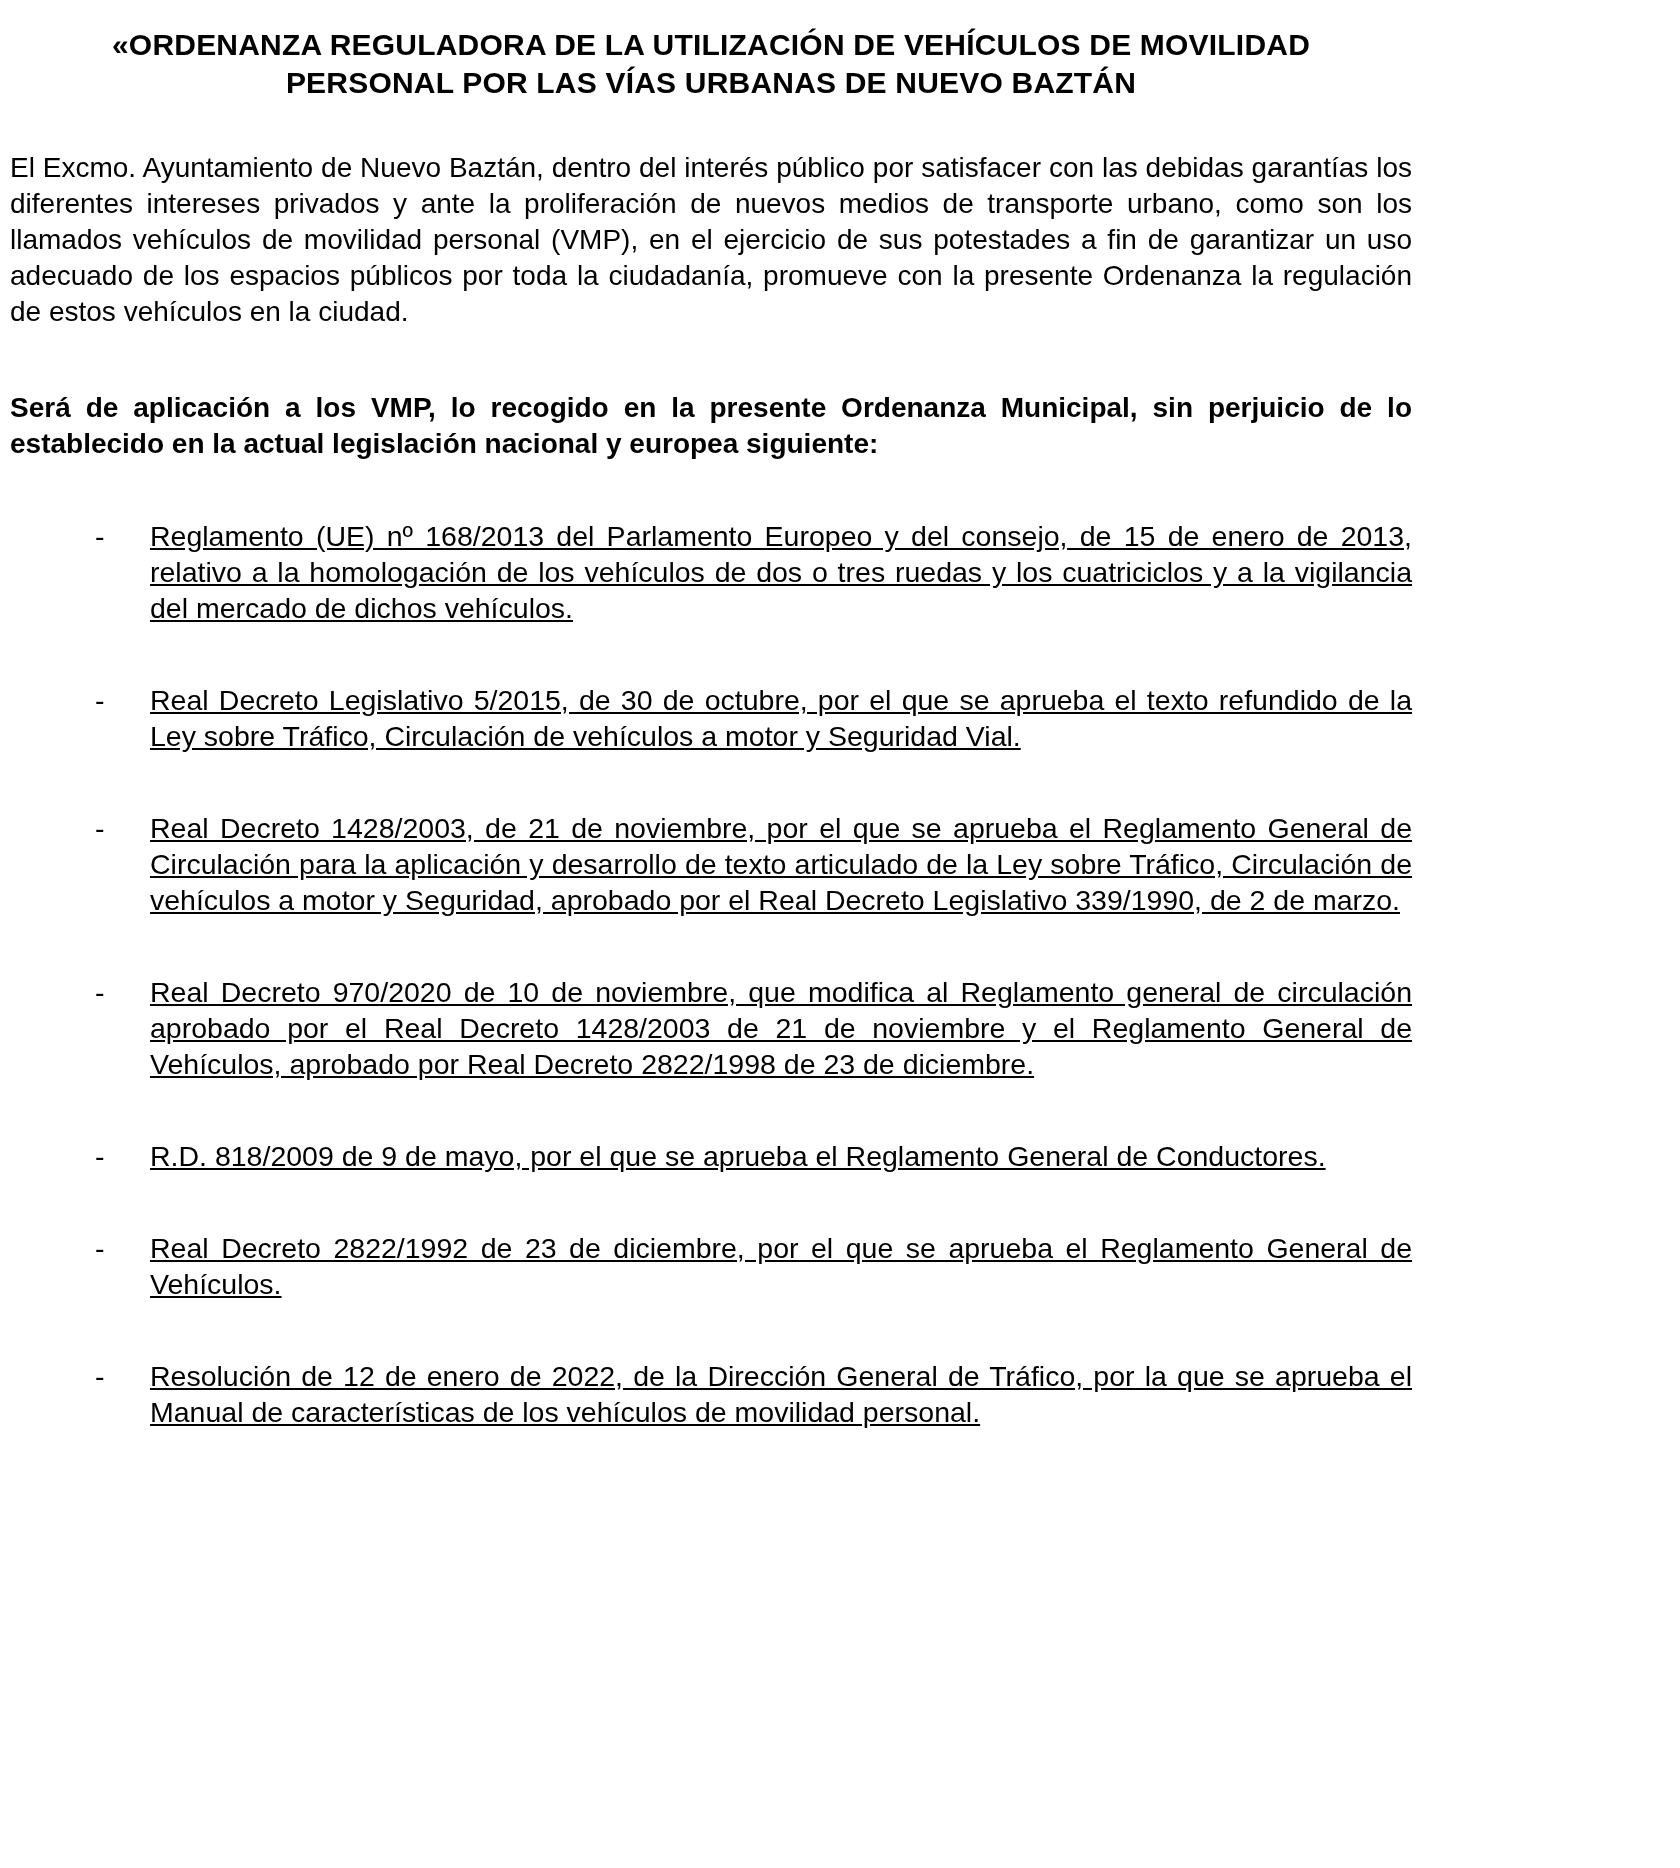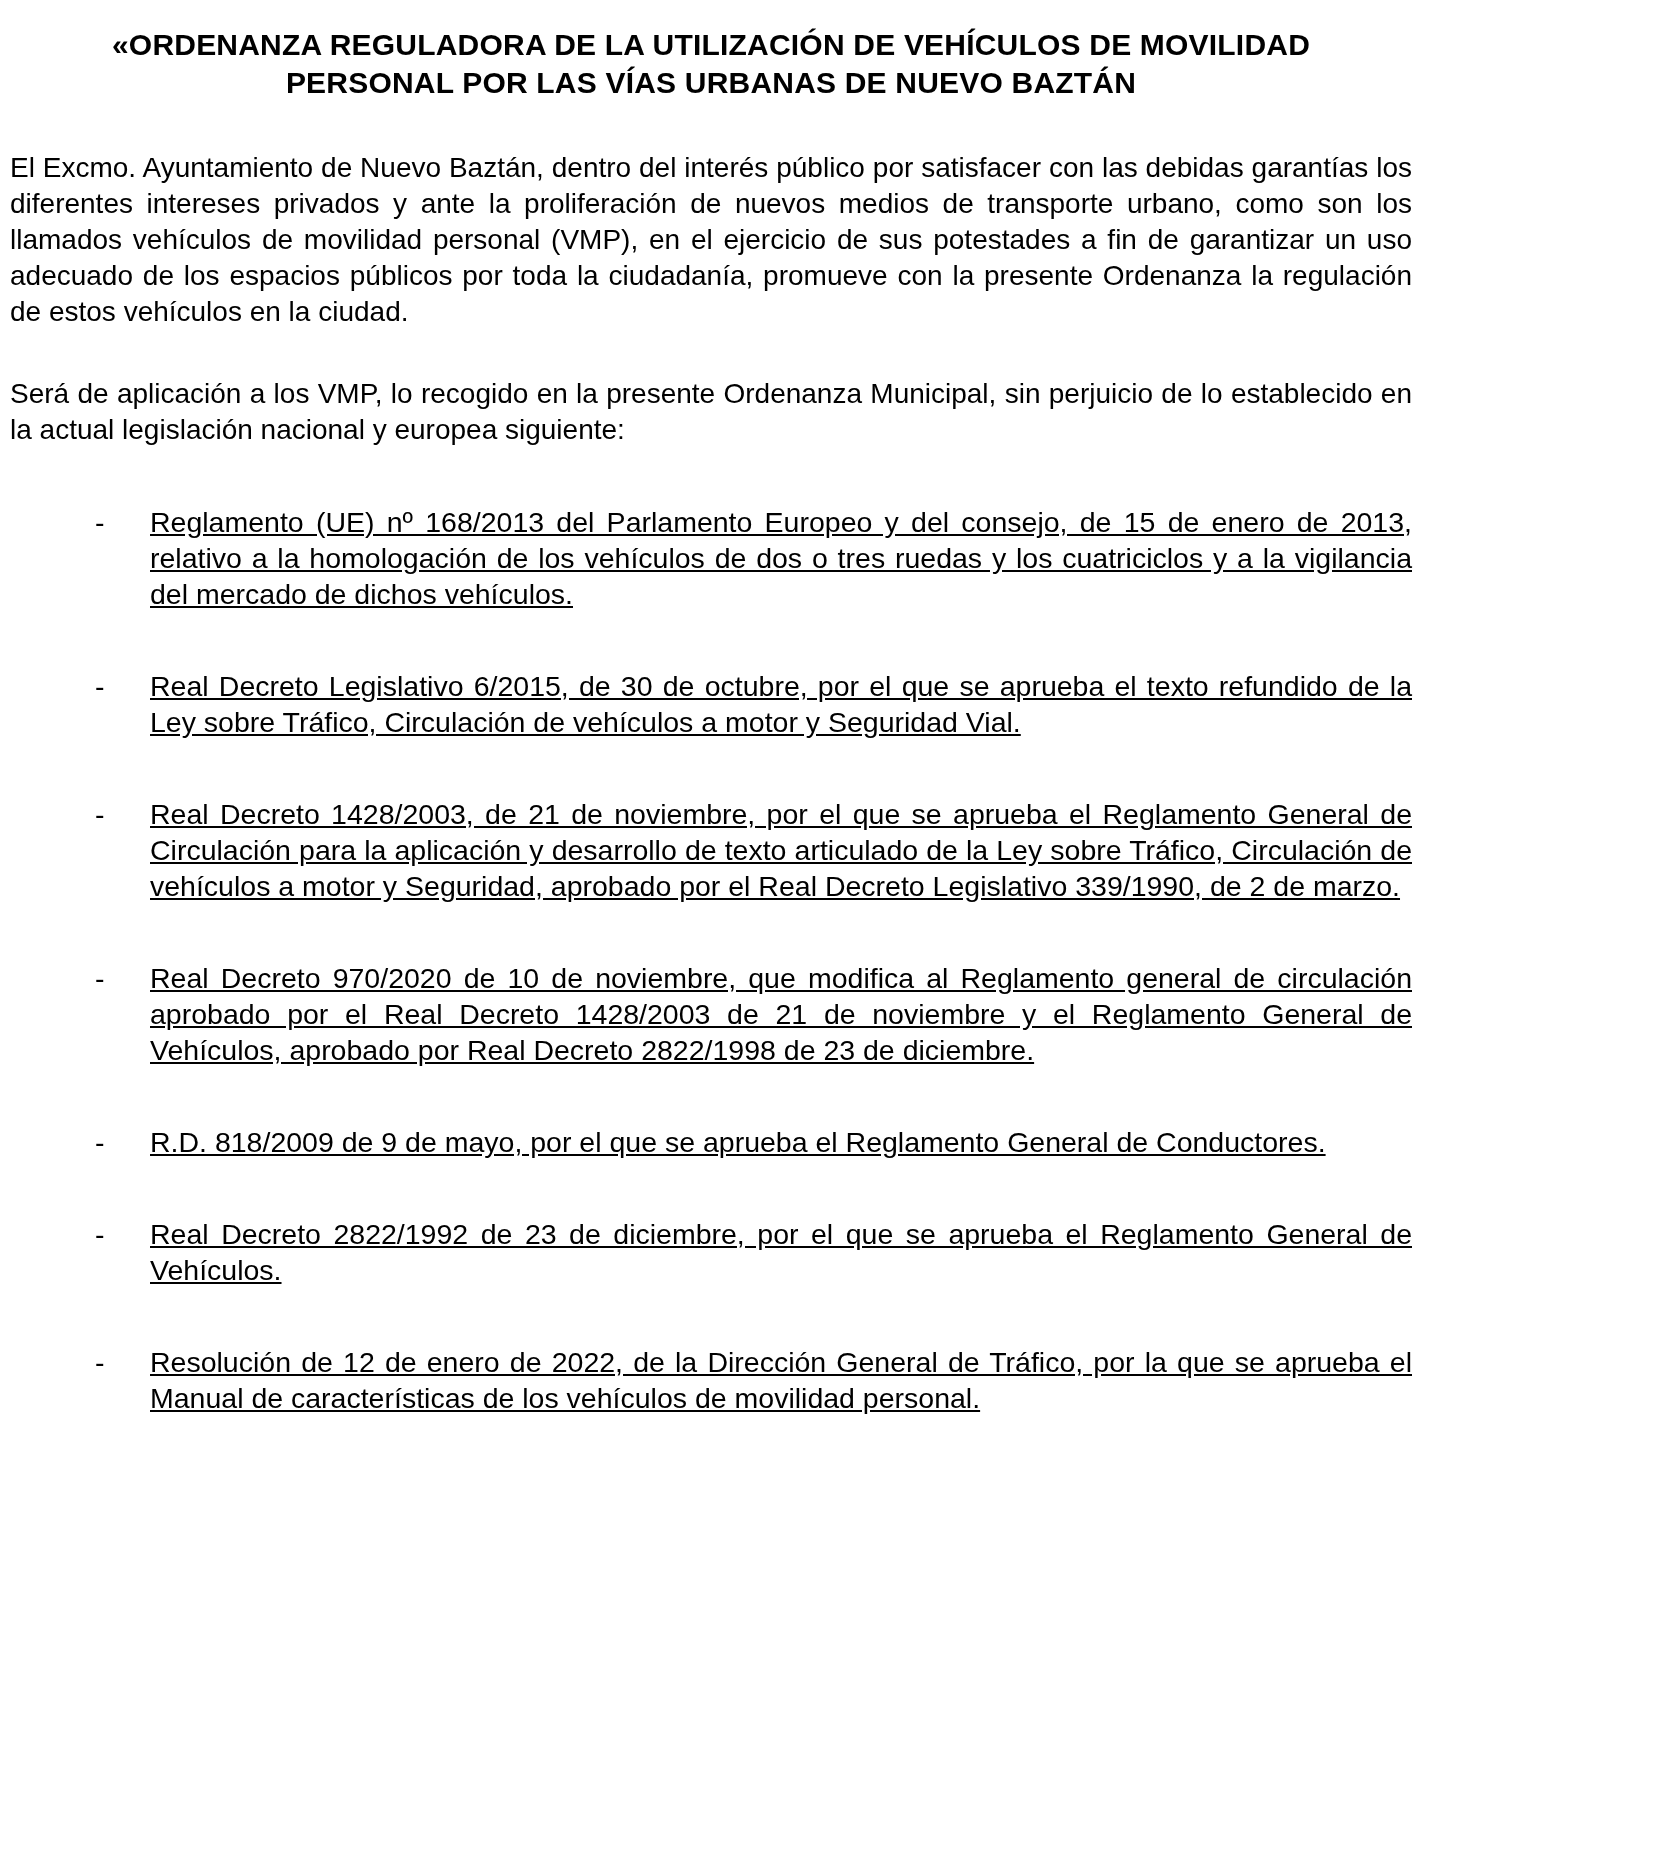--- a/index.html
+++ b/index.html
@@ -32,21 +32,22 @@
   .para {
     font-size: 28px;
     line-height: 36px;
     text-align: justify;
     margin: 0;
   }
   .para-intro {
     margin-top: 48px;
   }
   .para-scope {
-    margin-top: 46px;
+    margin-top: 60px;
+    font-weight: bold;
   }
   .legislation-list {
     list-style: none;
     margin: 56px 0 0 0;
     padding: 0;
   }
   .legislation-item {
     display: flex;
     align-items: flex-start;
     padding-left: 85px;
@@ -78,21 +79,21 @@
 
   <p class="para para-scope">Será de aplicación a los VMP, lo recogido en la presente Ordenanza Municipal, sin perjuicio de lo establecido en la actual legislación nacional y europea siguiente:</p>
 
   <ul class="legislation-list">
     <li class="legislation-item">
       <span class="bullet">-</span>
       <span class="ref-text">Reglamento (UE) nº 168/2013 del Parlamento Europeo y del consejo, de 15 de enero de 2013, relativo a la homologación de los vehículos de dos o tres ruedas y los cuatriciclos y a la vigilancia del mercado de dichos vehículos.</span>
     </li>
     <li class="legislation-item">
       <span class="bullet">-</span>
-      <span class="ref-text">Real Decreto Legislativo 6/2015, de 30 de octubre, por el que se aprueba el texto refundido de la Ley sobre Tráfico, Circulación de vehículos a motor y Seguridad Vial.</span>
+      <span class="ref-text">Real Decreto Legislativo 5/2015, de 30 de octubre, por el que se aprueba el texto refundido de la Ley sobre Tráfico, Circulación de vehículos a motor y Seguridad Vial.</span>
     </li>
     <li class="legislation-item">
       <span class="bullet">-</span>
       <span class="ref-text">Real Decreto 1428/2003, de 21 de noviembre, por el que se aprueba el Reglamento General de Circulación para la aplicación y desarrollo de texto articulado de la Ley sobre Tráfico, Circulación de vehículos a motor y Seguridad, aprobado por el Real Decreto Legislativo 339/1990, de 2 de marzo.</span>
     </li>
     <li class="legislation-item">
       <span class="bullet">-</span>
       <span class="ref-text">Real Decreto 970/2020 de 10 de noviembre, que modifica al Reglamento general de circulación aprobado por el Real Decreto 1428/2003 de 21 de noviembre y el Reglamento General de Vehículos, aprobado por Real Decreto 2822/1998 de 23 de diciembre.</span>
     </li>
     <li class="legislation-item">

